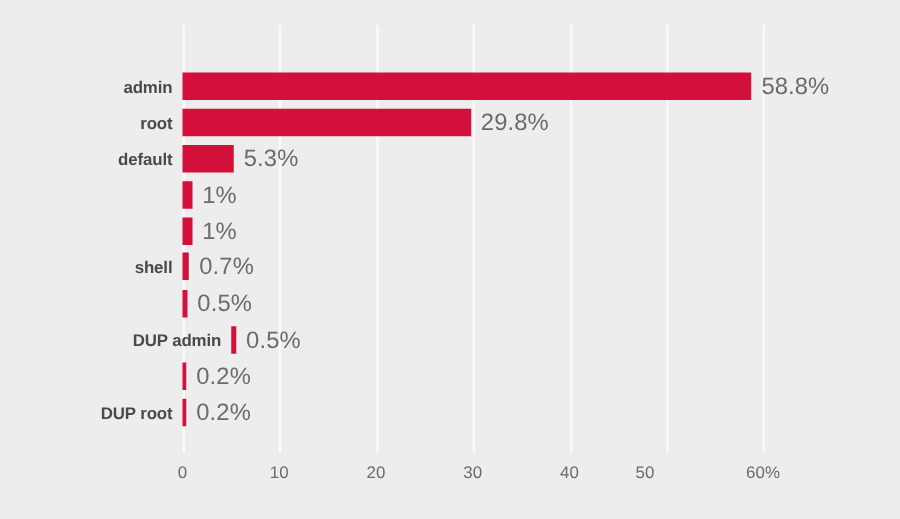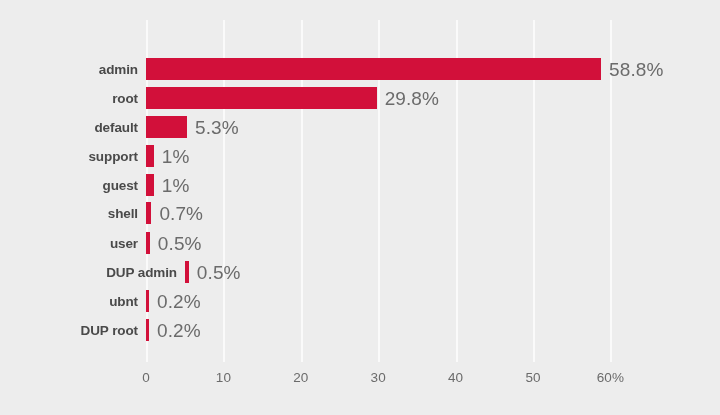--- a/index.html
+++ b/index.html
@@ -130,59 +130,55 @@
         <div class="cat-label" style="color: rgb(74, 74, 74);">root</div>
         <div class="bar" style="left: 146px; width: 230.652px; background: rgb(210, 16, 58);"></div>
         <div class="value-label" style="left: 384.652px; color: rgb(107, 107, 107);">29.8%</div>
       </div>
       <div class="bar-row" style="top: 113px;">
         <div class="cat-label" style="color: rgb(74, 74, 74);">default</div>
         <div class="bar" style="left: 146px; width: 41.022px; background: rgb(210, 16, 58);"></div>
         <div class="value-label" style="left: 195.022px; color: rgb(107, 107, 107);">5.3%</div>
       </div>
       <div class="bar-row" style="top: 142px;">
-        <div class="cat-label" style="color: rgb(74, 74, 74);">support</div>
         <div class="bar" style="left: 146px; width: 7.74px; background: rgb(210, 16, 58);"></div>
         <div class="value-label" style="left: 161.74px; color: rgb(107, 107, 107);">1%</div>
       </div>
       <div class="bar-row" style="top: 171px;">
-        <div class="cat-label" style="color: rgb(74, 74, 74);">guest</div>
         <div class="bar" style="left: 146px; width: 7.74px; background: rgb(210, 16, 58);"></div>
         <div class="value-label" style="left: 161.74px; color: rgb(107, 107, 107);">1%</div>
       </div>
       <div class="bar-row" style="top: 199px; padding-left: 11px;">
         <div class="cat-label" style="color: rgb(74, 74, 74);">shell</div>
         <div class="bar" style="left: 146px; width: 5.418px; background: rgb(210, 16, 58);"></div>
         <div class="value-label" style="left: 159.418px; color: rgb(107, 107, 107);">0.7%</div>
       </div>
       <div class="bar-row" style="top: 229px;">
-        <div class="cat-label" style="color: rgb(74, 74, 74);">user</div>
         <div class="bar" style="left: 146px; width: 3.87px; background: rgb(210, 16, 58);"></div>
         <div class="value-label" style="left: 157.87px; color: rgb(107, 107, 107);">0.5%</div>
       </div>
       <div class="bar-row" style="top: 258px; margin-left: 39px;">
         <div class="cat-label" style="color: rgb(74, 74, 74);">DUP admin</div>
         <div class="bar" style="left: 146px; width: 3.87px; background: rgb(210, 16, 58);"></div>
         <div class="value-label" style="left: 157.87px; color: rgb(107, 107, 107);">0.5%</div>
       </div>
       <div class="bar-row" style="top: 287px;">
-        <div class="cat-label" style="color: rgb(74, 74, 74);">ubnt</div>
         <div class="bar" style="left: 146px; width: 3px; background: rgb(210, 16, 58);"></div>
         <div class="value-label" style="left: 157px; color: rgb(107, 107, 107);">0.2%</div>
       </div>
       <div class="bar-row" style="top: 316px;">
         <div class="cat-label" style="color: rgb(74, 74, 74);">DUP root</div>
         <div class="bar" style="left: 146px; width: 3px; background: rgb(210, 16, 58);"></div>
         <div class="value-label" style="left: 157px; color: rgb(107, 107, 107);">0.2%</div>
       </div>
     </div>
 
   <div id="ticks-layer">
       <div class="tick-label" style="left: 146px; color: rgb(107, 107, 107);">0</div>
       <div class="tick-label" style="left: 223.4px; color: rgb(107, 107, 107);">10</div>
       <div class="tick-label" style="left: 300.8px; color: rgb(107, 107, 107);">20</div>
       <div class="tick-label" style="left: 378.2px; color: rgb(107, 107, 107);">30</div>
       <div class="tick-label" style="left: 455.6px; color: rgb(107, 107, 107);">40</div>
-      <div class="tick-label" style="left: 533px; color: rgb(107, 107, 107);">50</div>
+      <div class="tick-label" style="left: 516px; color: rgb(107, 107, 107);">50</div>
       <div class="tick-label" style="left: 610.4px; color: rgb(107, 107, 107);">60%</div>
     </div>
 
 </div>
 
 </body></html>

